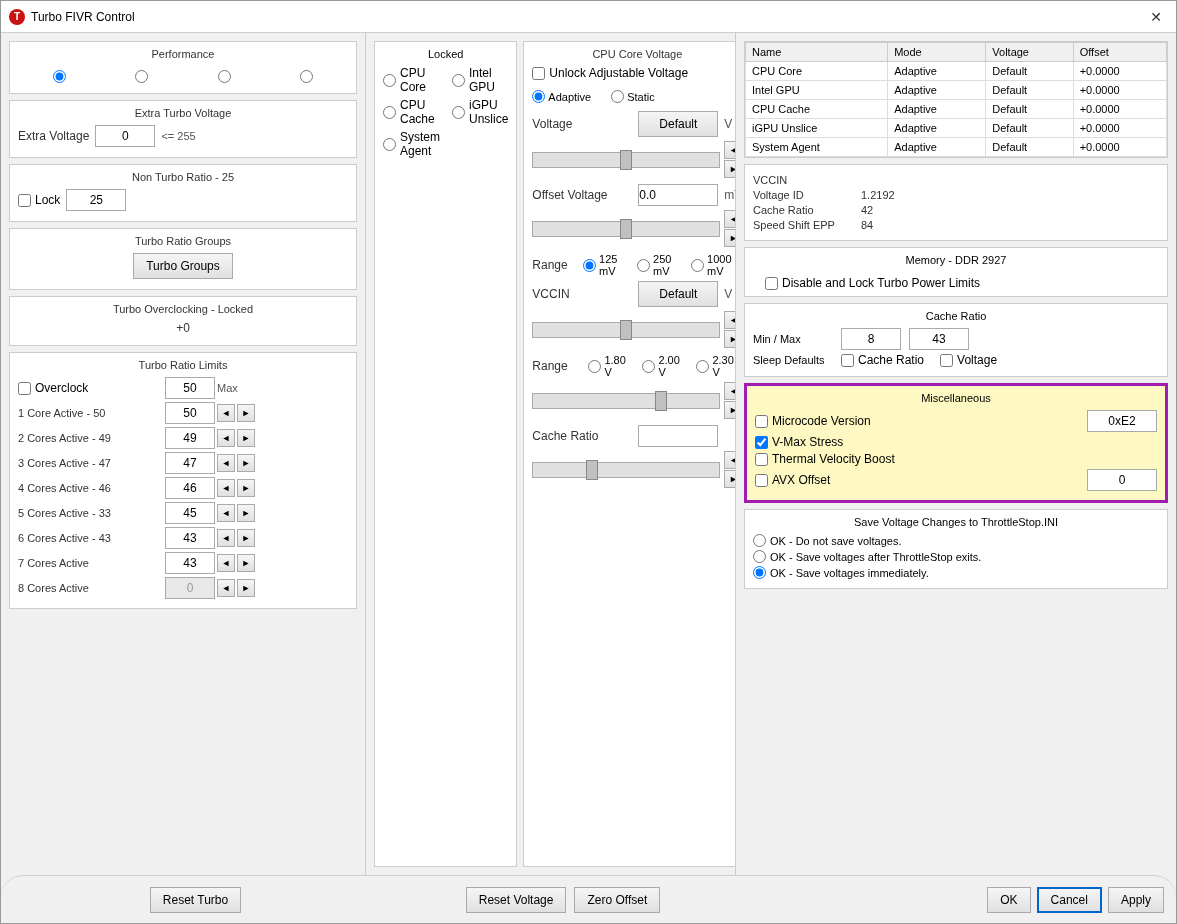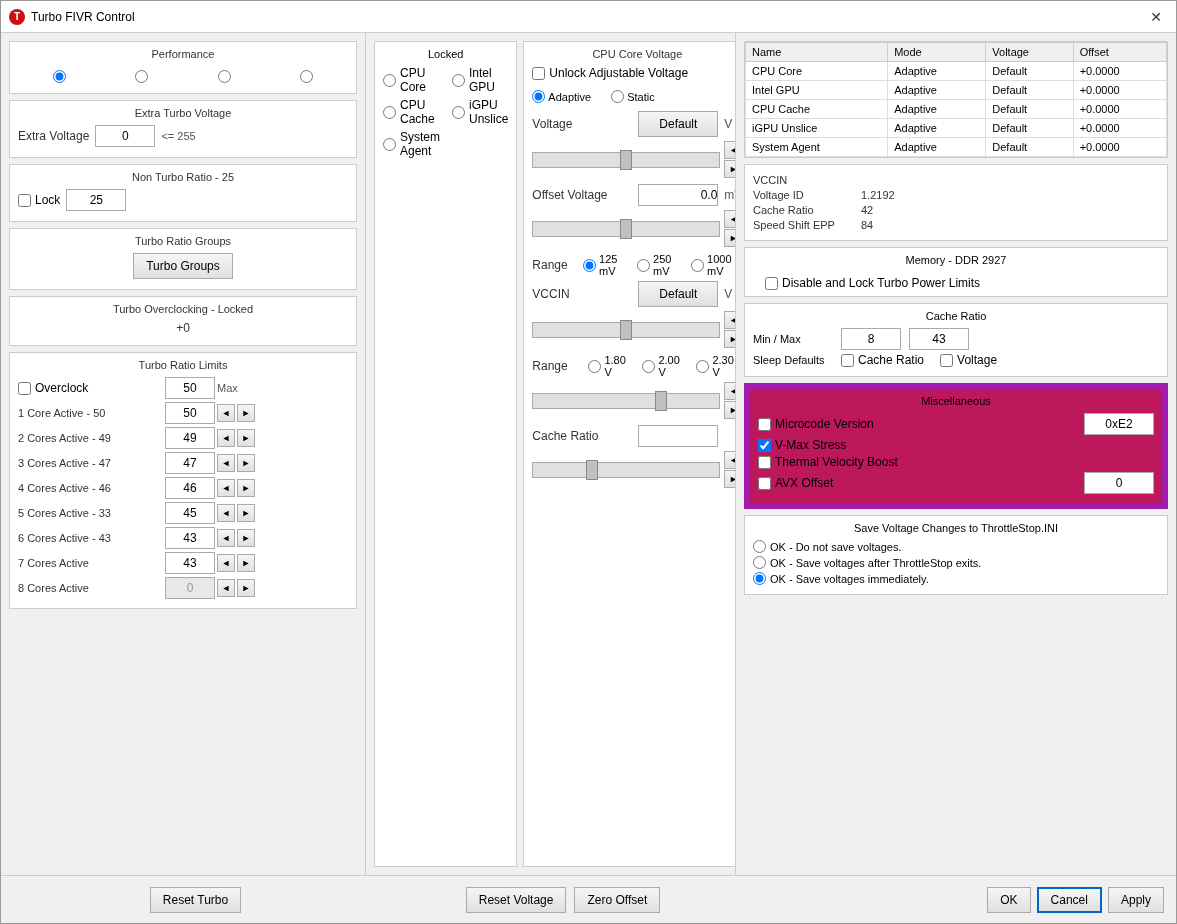--- a/index.html
+++ b/index.html
@@ -232,21 +232,21 @@
       margin: 4px 0;
     }
     .voltage-label {
       width: 100px;
       color: #333;
     }
     .voltage-input {
       width: 80px;
       height: 22px;
       border: 1px solid #aaa;
-      text-align: right;
+      text-align: left;
       font-size: 12px;
       background: #fff;
     }
     .voltage-unit {
       color: #555;
     }
     .slider-container {
       display: flex;
       align-items: center;
       gap: 4px;
@@ -369,22 +369,22 @@
     }
     .cache-input {
       width: 60px;
       height: 22px;
       border: 1px solid #aaa;
       text-align: center;
       font-size: 12px;
       background: #fff;
     }
     .misc-section {
-      border: 6px solid #a21caf;
-      background: #be185d;
+      border: 3px solid #a21caf;
+      background: #fef9c3;
       padding: 6px 8px;
     }
     .misc-title {
       text-align: center;
       font-size: 11px;
       margin-bottom: 6px;
     }
     .misc-row {
       display: flex;
       align-items: center;
@@ -418,20 +418,21 @@
     }
     
     .bottom-bar {
       height: 48px;
       background: #f0f0f0;
       border-top: 1px solid #ccc;
       display: flex;
       align-items: center;
       padding: 0 12px;
       flex-shrink: 0;
+      border-radius: 22px;
     }
     .bottom-left {
       width: 365px;
       display: flex;
       justify-content: center;
     }
     .bottom-mid {
       width: 370px;
       display: flex;
       justify-content: center;

